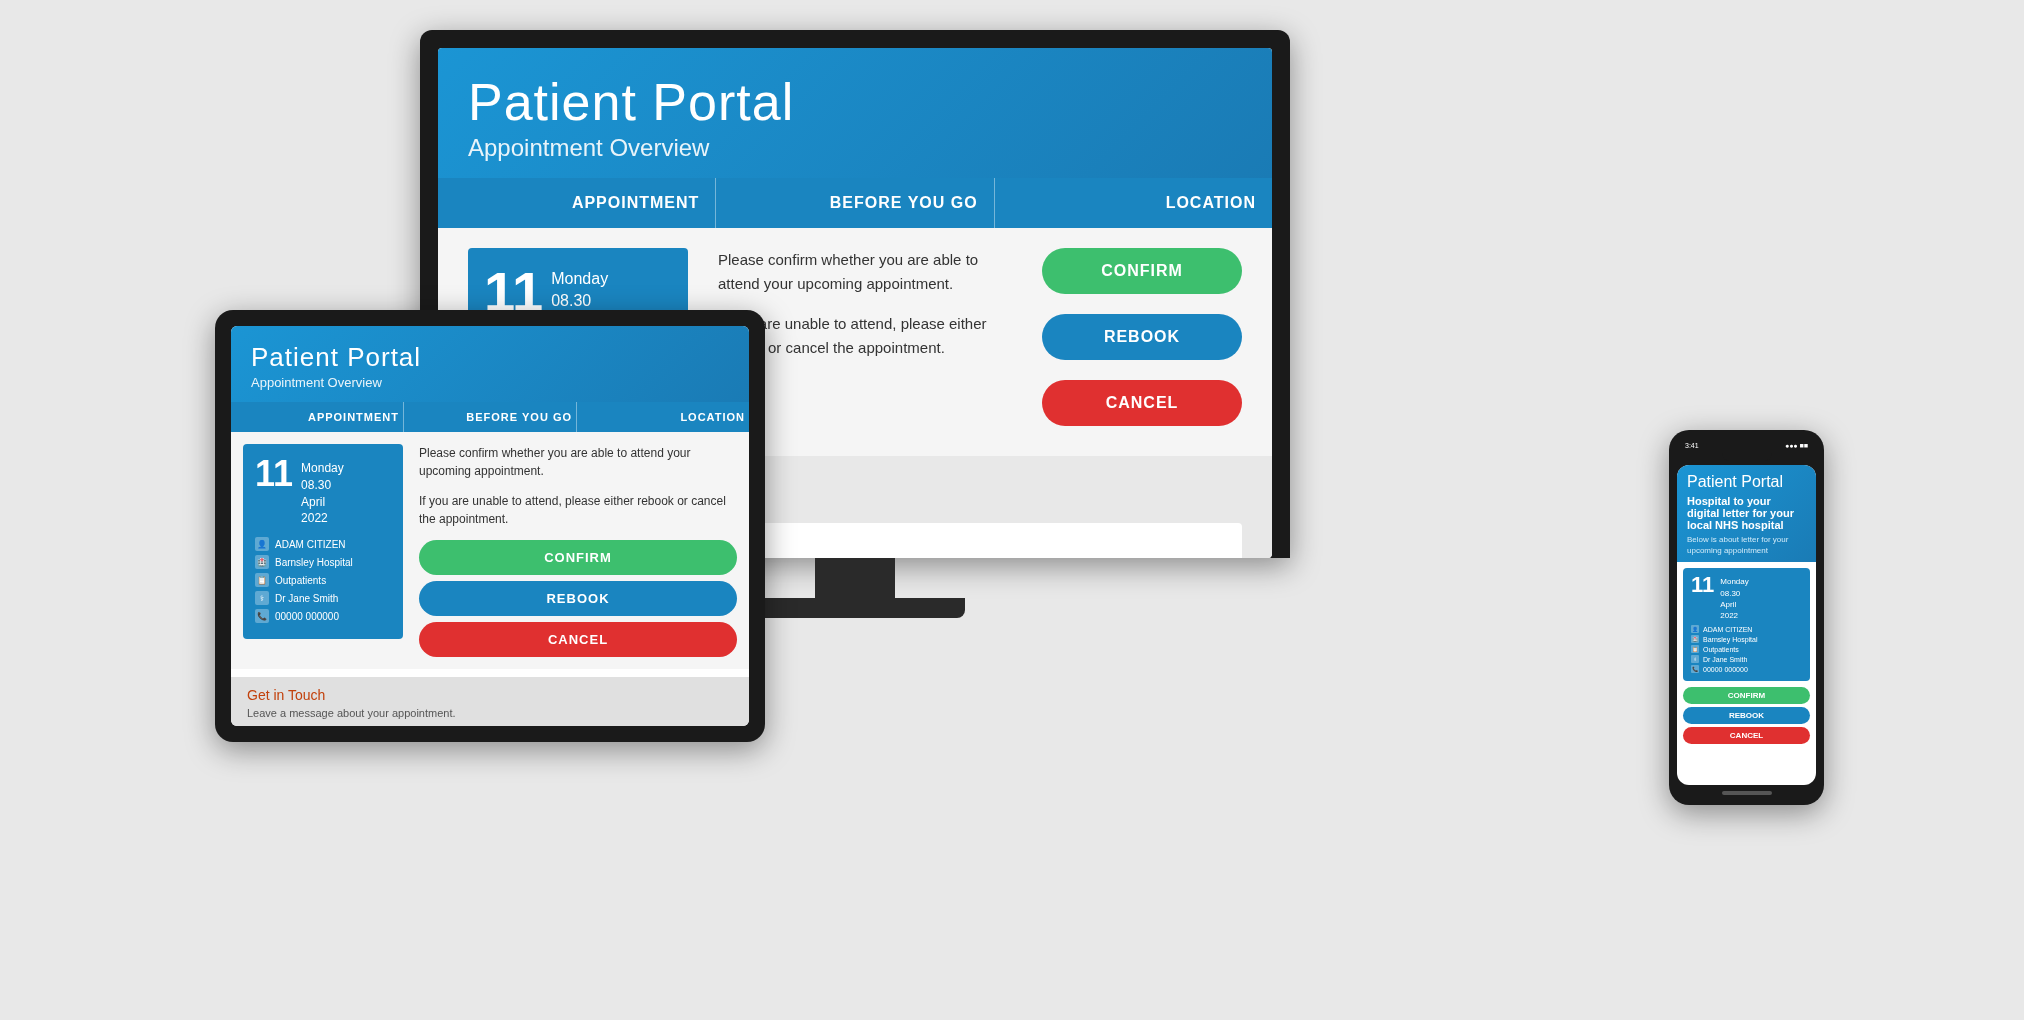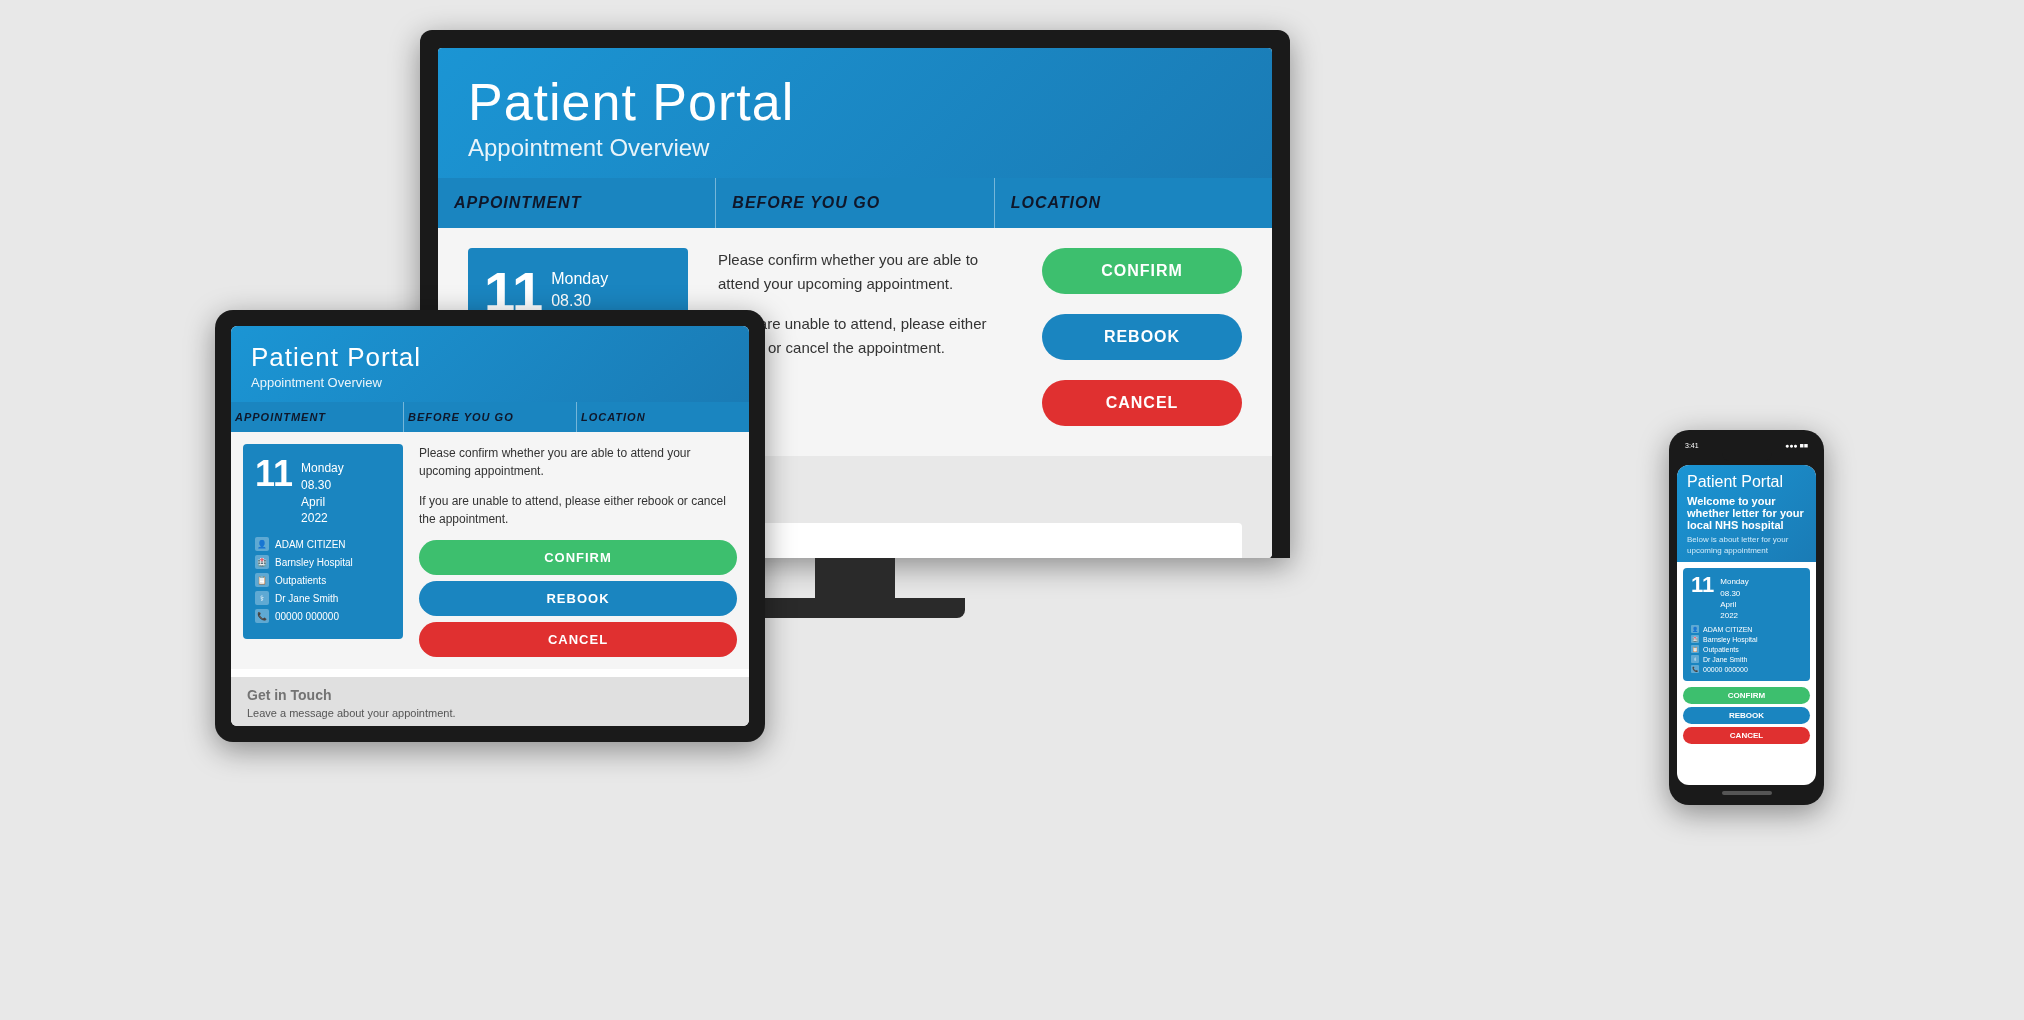--- a/index.html
+++ b/index.html
@@ -125,29 +125,28 @@
       margin-top: 2px;
       opacity: 0.9;
     }
 
     .portal-tabs {
       display: flex;
       background: #1a85c0;
     }
     .portal-tab {
       flex: 1;
-      text-align: left;
+      text-align: right;
       padding: 12px 8px;
       font-size: 13px;
       font-weight: bold;
-      color: #0f172a;
+      color: #ffffff;
       letter-spacing: 1px;
       border-right: 1px solid rgba(255,255,255,0.4);
       cursor: pointer;
-      font-style: italic;
     }
     .portal-tab:last-child { border-right: none; }
 
     .portal-content {
       display: flex;
       padding: 16px;
       gap: 16px;
       background: #f5f5f5;
     }
 
@@ -249,22 +248,22 @@
     }
 
     
     .get-in-touch {
       background: #e0e0e0;
       padding: 10px 16px;
       margin-top: 8px;
     }
     .get-in-touch-title {
       font-size: 14px;
-      font-weight: bold;
-      color: #737373;
+      font-weight: normal;
+      color: #c2410c;
       margin-bottom: 4px;
     }
     .get-in-touch-sub {
       font-size: 11px;
       color: #555;
       margin-bottom: 8px;
     }
     .get-in-touch-box {
       background: white;
       height: 60px;
@@ -479,21 +478,21 @@
   <div class="phone-border">
     <div class="phone-status-bar">
       <span>3:41</span>
       <span>●●●  ■■</span>
     </div>
     <div class="phone-notch"></div>
     <div class="phone-screen">
 
       <div class="phone-portal-header">
         <div class="phone-portal-title">Patient Portal</div>
-        <div class="phone-portal-welcome">Welcome to your whether letter for your local NHS hospital</div>
+        <div class="phone-portal-welcome">Hospital to your digital letter for your local NHS hospital</div>
         <div class="phone-portal-desc">Below is about letter for your upcoming appointment</div>
       </div>
 
       <div class="phone-appt-card">
         <div class="phone-date-row">
           <div class="phone-day-number">11</div>
           <div class="phone-day-details">
             <div>Monday</div>
             <div>08.30</div>
             <div>April</div>

